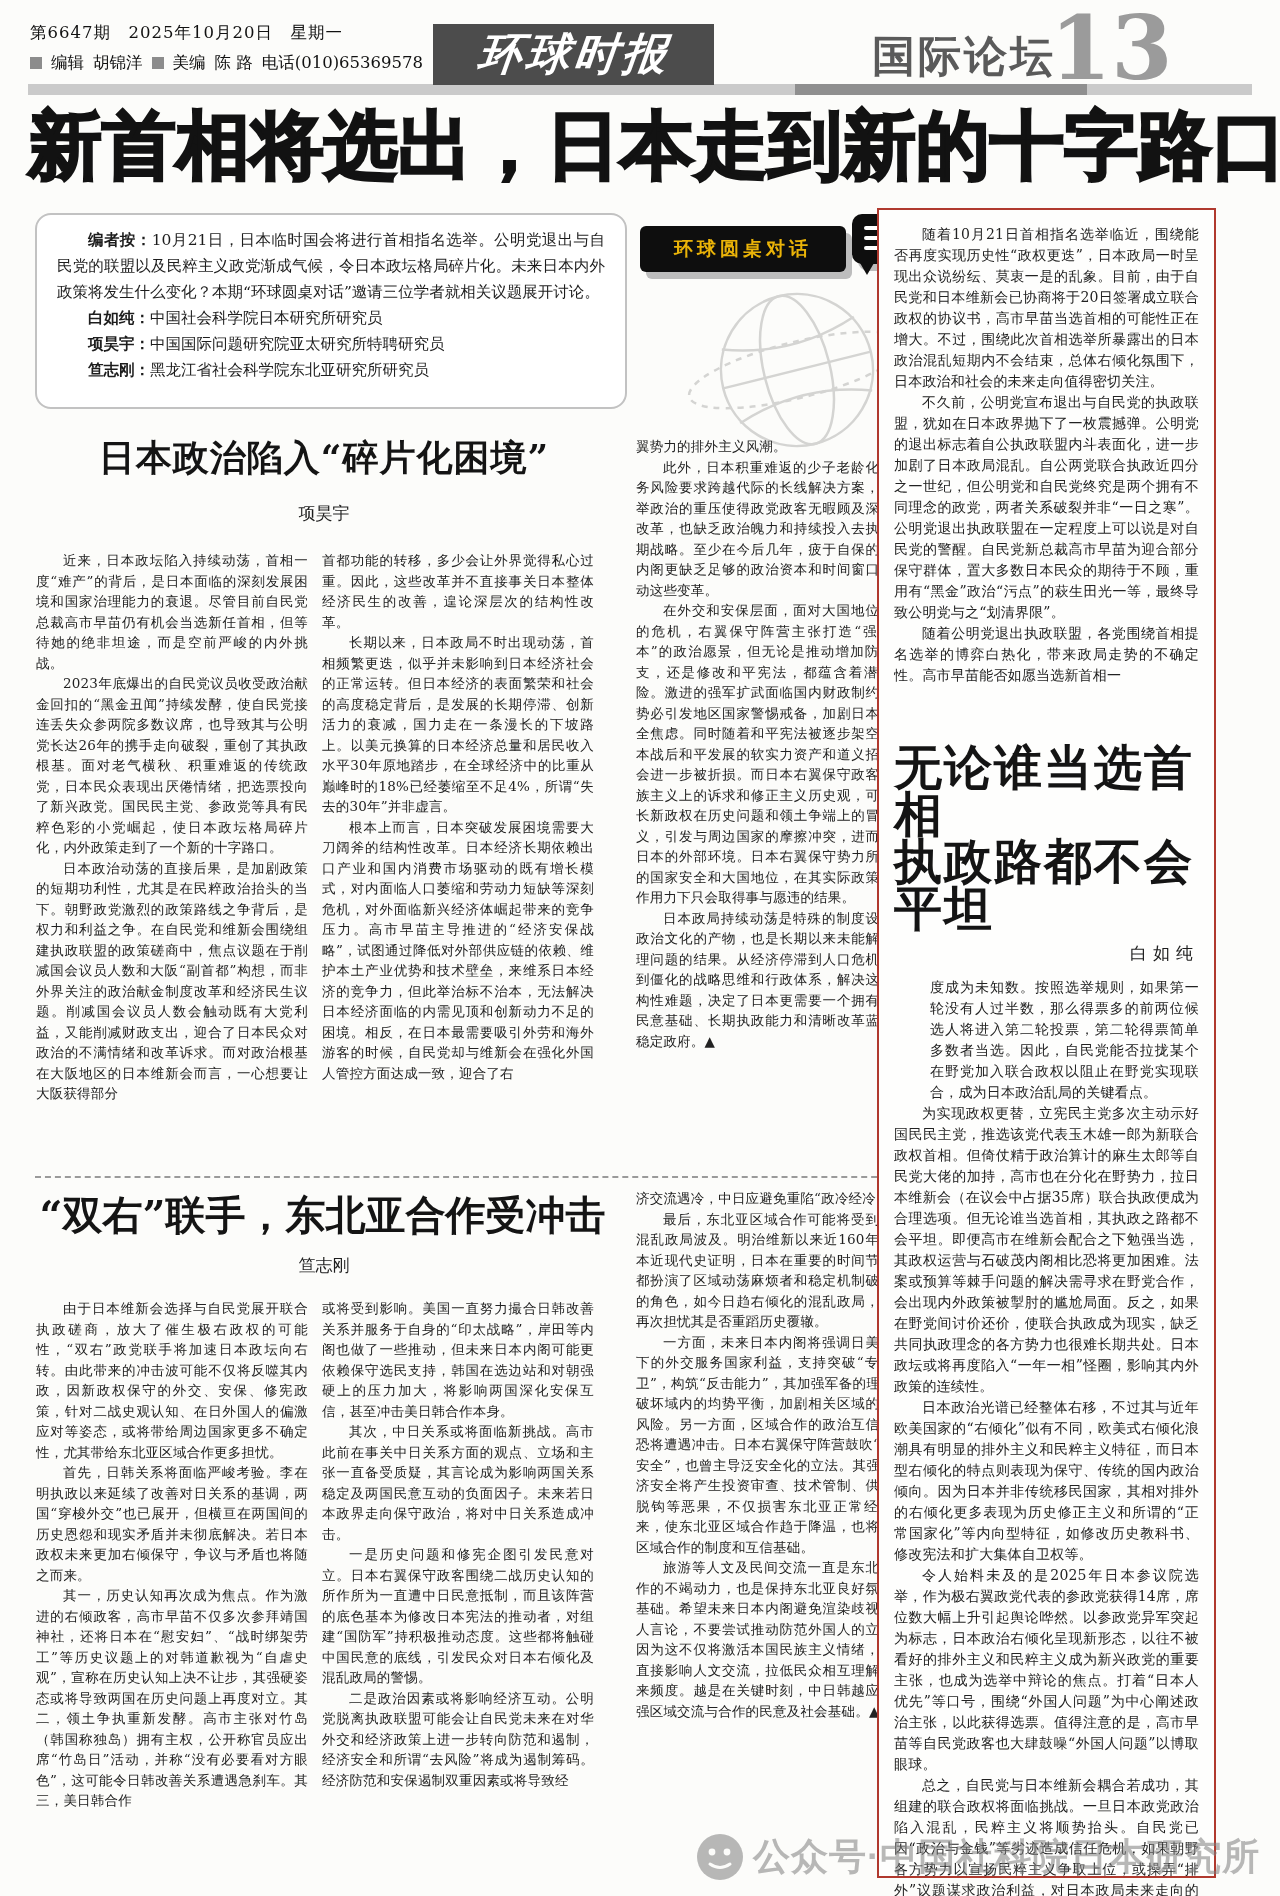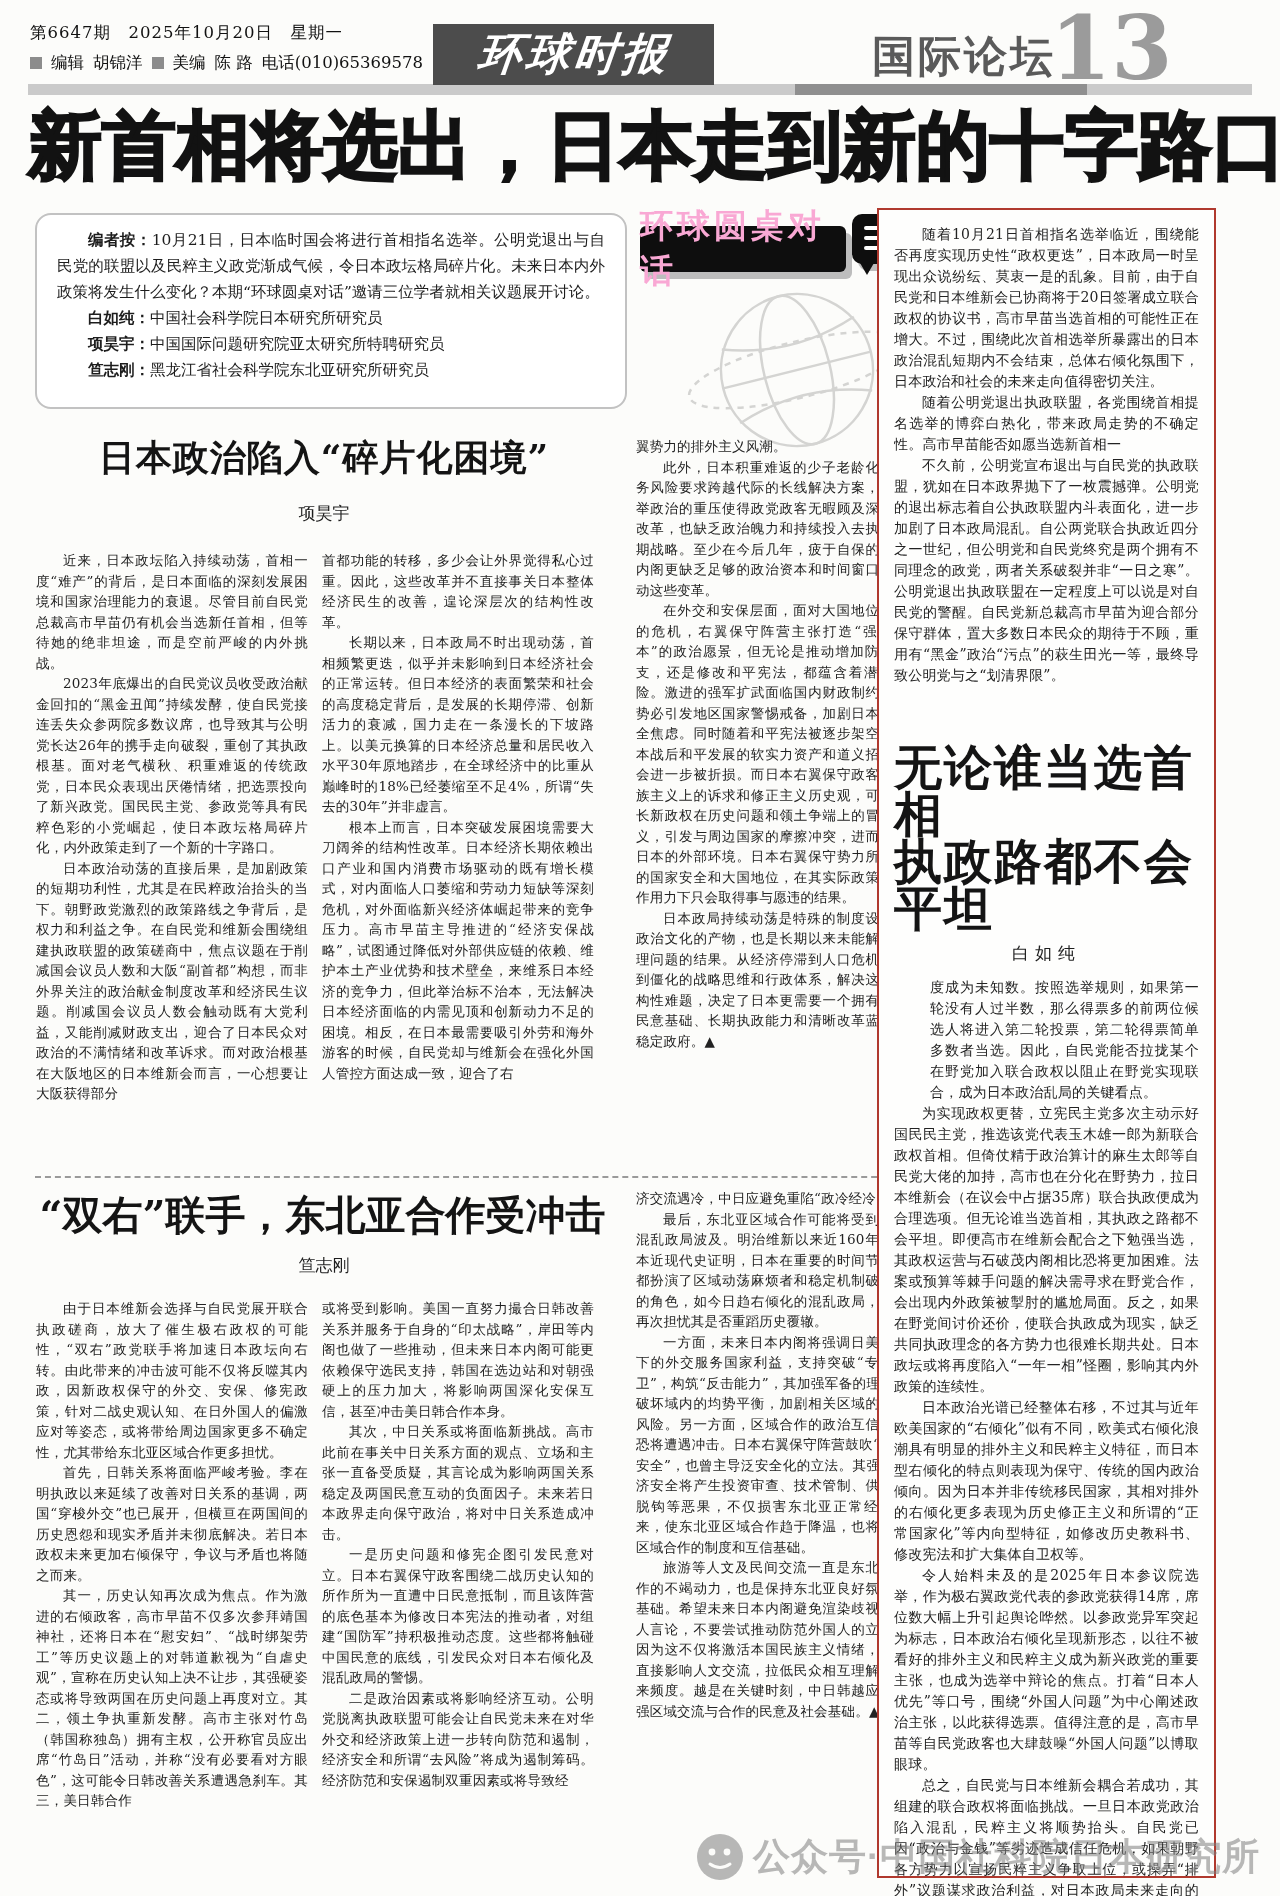--- a/index.html
+++ b/index.html
@@ -22,22 +22,22 @@
       font-size:74px;font-weight:900;color:#121212;letter-spacing:0px;white-space:nowrap;
       -webkit-text-stroke:2.5px #121212;line-height:108px;}
   
   .editor-box{left:35px;top:213px;width:592px;height:196px;border:2px solid #c2c2c2;border-radius:16px;
       background:#fff;padding:12px 20px 8px 20px;box-sizing:border-box;font-size:15.5px;line-height:26px;}
   .note-text{margin:0;text-indent:2em;text-align:justify;}
   .note-text b{font-family:"Liberation Sans","DejaVu Sans",sans-serif;}
   .panelist{text-indent:2em;line-height:26px;}
   .panelist b{font-family:"Liberation Sans","DejaVu Sans",sans-serif;}
   
-  .badge{left:640px;top:226px;width:206px;height:46px;background:#0e0e0e;border-radius:6px;color:#f9a8d4;
-      font-family:"Liberation Sans","DejaVu Sans",sans-serif;font-size:33px;font-weight:bold;letter-spacing:4px;
+  .badge{left:640px;top:226px;width:206px;height:46px;background:#0e0e0e;border-radius:6px;color:#eab308;
+      font-family:"Liberation Sans","DejaVu Sans",sans-serif;font-size:19px;font-weight:bold;letter-spacing:4px;
       display:flex;align-items:center;justify-content:center;box-shadow:6px 7px 0 #bdbdbd;}
   .bubble{left:852px;top:214px;width:56px;height:50px;background:#0e0e0e;border-radius:10px;
       box-shadow:6px 7px 0 #bdbdbd;}
   .bubble .ln{position:absolute;left:12px;width:32px;height:4px;background:#fff;border-radius:2px;}
   .bubble .ln:nth-child(1){top:12px;} .bubble .ln:nth-child(2){top:22px;} .bubble .ln:nth-child(3){top:32px;}
   .bubble .tail{position:absolute;left:8px;bottom:-11px;width:0;height:0;
       border-left:7px solid transparent;border-right:7px solid transparent;border-top:12px solid #0e0e0e;}
   .globe{left:683px;top:276px;width:228px;height:188px;}
   
   .art-title{text-align:center;font-weight:bold;color:#141414;}
@@ -58,21 +58,21 @@
   .dashed-sep{left:35px;top:1176px;width:872px;height:0;border-top:2px dashed #9a9a9a;}
   
   .red-box{left:877px;top:208px;width:339px;height:1670px;border:2px solid #b0392e;background:#fefefd;
       box-sizing:border-box;padding:14px 15px 10px 15px;}
   .rb-text{font-size:14px;line-height:21px;letter-spacing:0.2px;text-align:justify;color:#222;}
   .rb-text p{margin:0;text-indent:2em;}
   .rb-text p.lead{text-indent:0;margin-left:36px;}
   .rb-top{height:512px;overflow:hidden;}
   .rb-title{margin-top:8px;text-align:left;font-size:48px;font-weight:bold;line-height:47px;
       letter-spacing:2px;color:#141414;}
-  .rb-author{margin-top:10px;text-align:center;font-size:17px;letter-spacing:6px;}
+  .rb-author{margin-top:10px;text-align:right;font-size:17px;letter-spacing:6px;}
   .rb-bottom{margin-top:12px;height:980px;overflow:hidden;}
   
   .watermark{left:695px;top:1832px;display:flex;align-items:center;gap:8px;z-index:5;pointer-events:none;text-align:center;}
   .watermark .wm-text{font-size:37px;font-weight:bold;color:rgba(125,125,125,0.55);letter-spacing:1px;
       font-family:"Liberation Sans","DejaVu Sans",sans-serif;white-space:nowrap;}
 </style>
 </head>
 <body>
 
 <div id="page">
@@ -160,22 +160,22 @@
   <div class="abs colbody c-a2-3">
       <p class="lead">济交流遇冷，中日应避免重陷“政冷经冷”。</p>
       <p>最后，东北亚区域合作可能将受到日本混乱政局波及。明治维新以来近160年的日本近现代史证明，日本在重要的时间节点，都扮演了区域动荡麻烦者和稳定机制破坏者的角色，如今日趋右倾化的混乱政局，让人再次担忧其是否重蹈历史覆辙。</p>
       <p>一方面，未来日本内阁将强调日美同盟下的外交服务国家利益，支持突破“专守防卫”，构筑“反击能力”，其加强军备的理念将破坏域内的均势平衡，加剧相关区域的摩擦风险。另一方面，区域合作的政治互信基础恐将遭遇冲击。日本右翼保守阵营鼓吹“经济安全”，也曾主导泛安全化的立法。其强化经济安全将产生投资审查、技术管制、供应链脱钩等恶果，不仅损害东北亚正常经贸往来，使东北亚区域合作趋于降温，也将影响区域合作的制度和互信基础。</p>
       <p>旅游等人文及民间交流一直是东北亚合作的不竭动力，也是保持东北亚良好氛围的基础。希望未来日本内阁避免渲染歧视外国人言论，不要尝试推动防范外国人的立法，因为这不仅将激活本国民族主义情绪，还将直接影响人文交流，拉低民众相互理解和往来频度。越是在关键时刻，中日韩越应该加强区域交流与合作的民意及社会基础。▲</p>
     </div>
 
   <div class="abs red-box">
     <div class="rb-text rb-top">
         <p>随着10月21日首相指名选举临近，围绕能否再度实现历史性“政权更迭”，日本政局一时呈现出众说纷纭、莫衷一是的乱象。目前，由于自民党和日本维新会已协商将于20日签署成立联合政权的协议书，高市早苗当选首相的可能性正在增大。不过，围绕此次首相选举所暴露出的日本政治混乱短期内不会结束，总体右倾化氛围下，日本政治和社会的未来走向值得密切关注。</p>
+        <p>不久前，公明党宣布退出与自民党的执政联盟，犹如在日本政界抛下了一枚震撼弹。公明党的退出标志着自公执政联盟内斗表面化，进一步加剧了日本政局混乱。自公两党联合执政近四分之一世纪，但公明党和自民党终究是两个拥有不同理念的政党，两者关系破裂并非“一日之寒”。公明党退出执政联盟在一定程度上可以说是对自民党的警醒。自民党新总裁高市早苗为迎合部分保守群体，置大多数日本民众的期待于不顾，重用有“黑金”政治“污点”的萩生田光一等，最终导致公明党与之“划清界限”。</p>
         <p>随着公明党退出执政联盟，各党围绕首相提名选举的博弈白热化，带来政局走势的不确定性。高市早苗能否如愿当选新首相一</p>
-        <p>不久前，公明党宣布退出与自民党的执政联盟，犹如在日本政界抛下了一枚震撼弹。公明党的退出标志着自公执政联盟内斗表面化，进一步加剧了日本政局混乱。自公两党联合执政近四分之一世纪，但公明党和自民党终究是两个拥有不同理念的政党，两者关系破裂并非“一日之寒”。公明党退出执政联盟在一定程度上可以说是对自民党的警醒。自民党新总裁高市早苗为迎合部分保守群体，置大多数日本民众的期待于不顾，重用有“黑金”政治“污点”的萩生田光一等，最终导致公明党与之“划清界限”。</p>
       </div>
     <div class="rb-title">
       <div>无论谁当选首相</div>
       <div>执政路都不会平坦</div>
     </div>
     <div class="rb-author">白如纯</div>
     <div class="rb-text rb-bottom">
         <p class="lead">度成为未知数。按照选举规则，如果第一轮没有人过半数，那么得票多的前两位候选人将进入第二轮投票，第二轮得票简单多数者当选。因此，自民党能否拉拢某个在野党加入联合政权以阻止在野党实现联合，成为日本政治乱局的关键看点。</p>
         <p>为实现政权更替，立宪民主党多次主动示好国民民主党，推选该党代表玉木雄一郎为新联合政权首相。但倚仗精于政治算计的麻生太郎等自民党大佬的加持，高市也在分化在野势力，拉日本维新会（在议会中占据35席）联合执政便成为合理选项。但无论谁当选首相，其执政之路都不会平坦。即便高市在维新会配合之下勉强当选，其政权运营与石破茂内阁相比恐将更加困难。法案或预算等棘手问题的解决需寻求在野党合作，会出现内外政策被掣肘的尴尬局面。反之，如果在野党间讨价还价，使联合执政成为现实，缺乏共同执政理念的各方势力也很难长期共处。日本政坛或将再度陷入“一年一相”怪圈，影响其内外政策的连续性。</p>
         <p>日本政治光谱已经整体右移，不过其与近年欧美国家的“右倾化”似有不同，欧美式右倾化浪潮具有明显的排外主义和民粹主义特征，而日本型右倾化的特点则表现为保守、传统的国内政治倾向。因为日本并非传统移民国家，其相对排外的右倾化更多表现为历史修正主义和所谓的“正常国家化”等内向型特征，如修改历史教科书、修改宪法和扩大集体自卫权等。</p>

